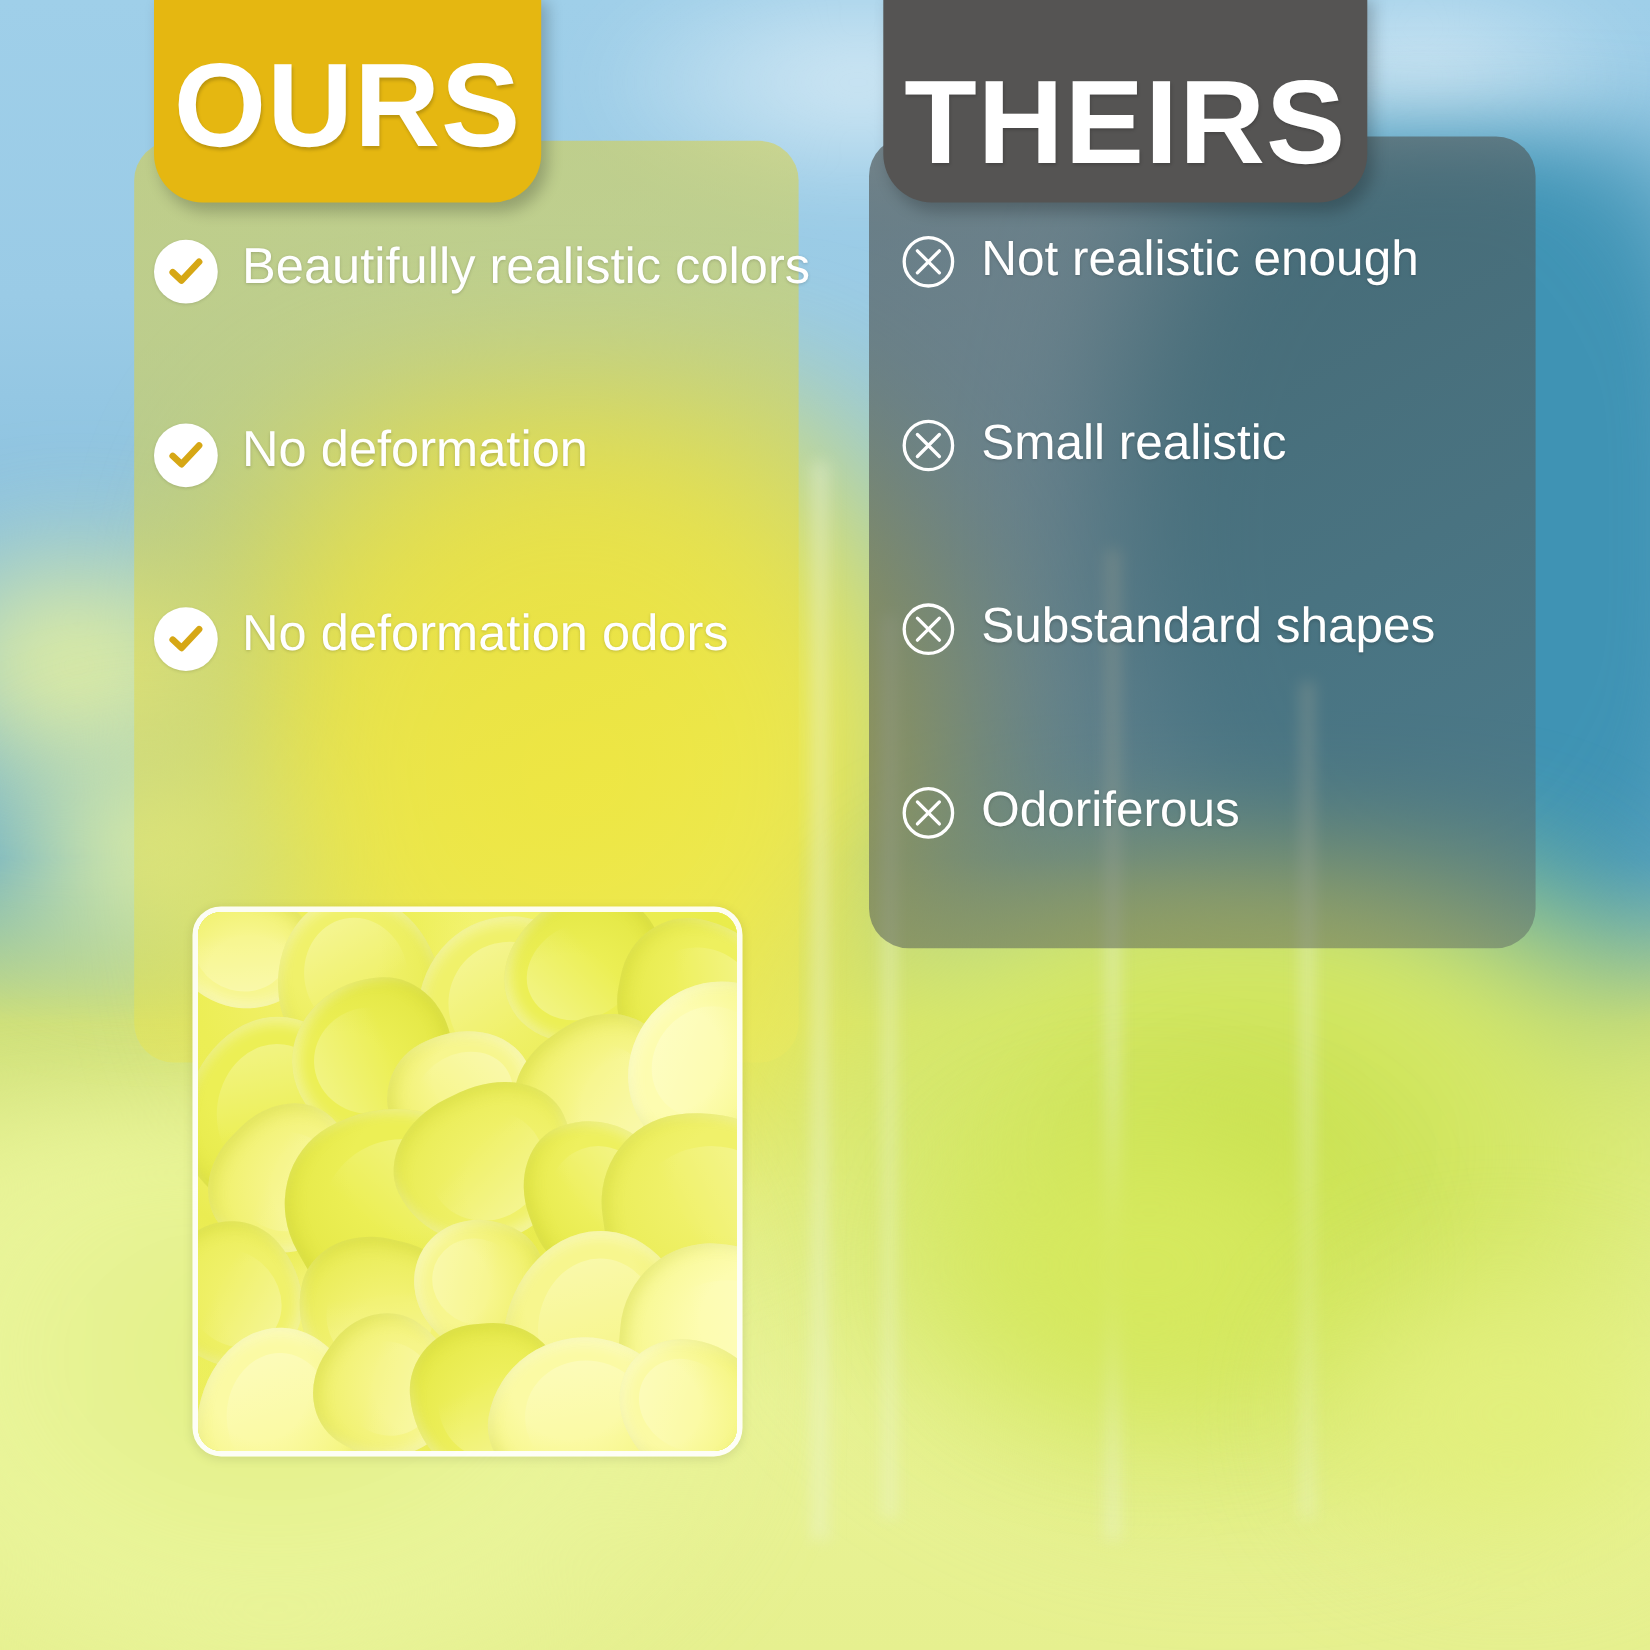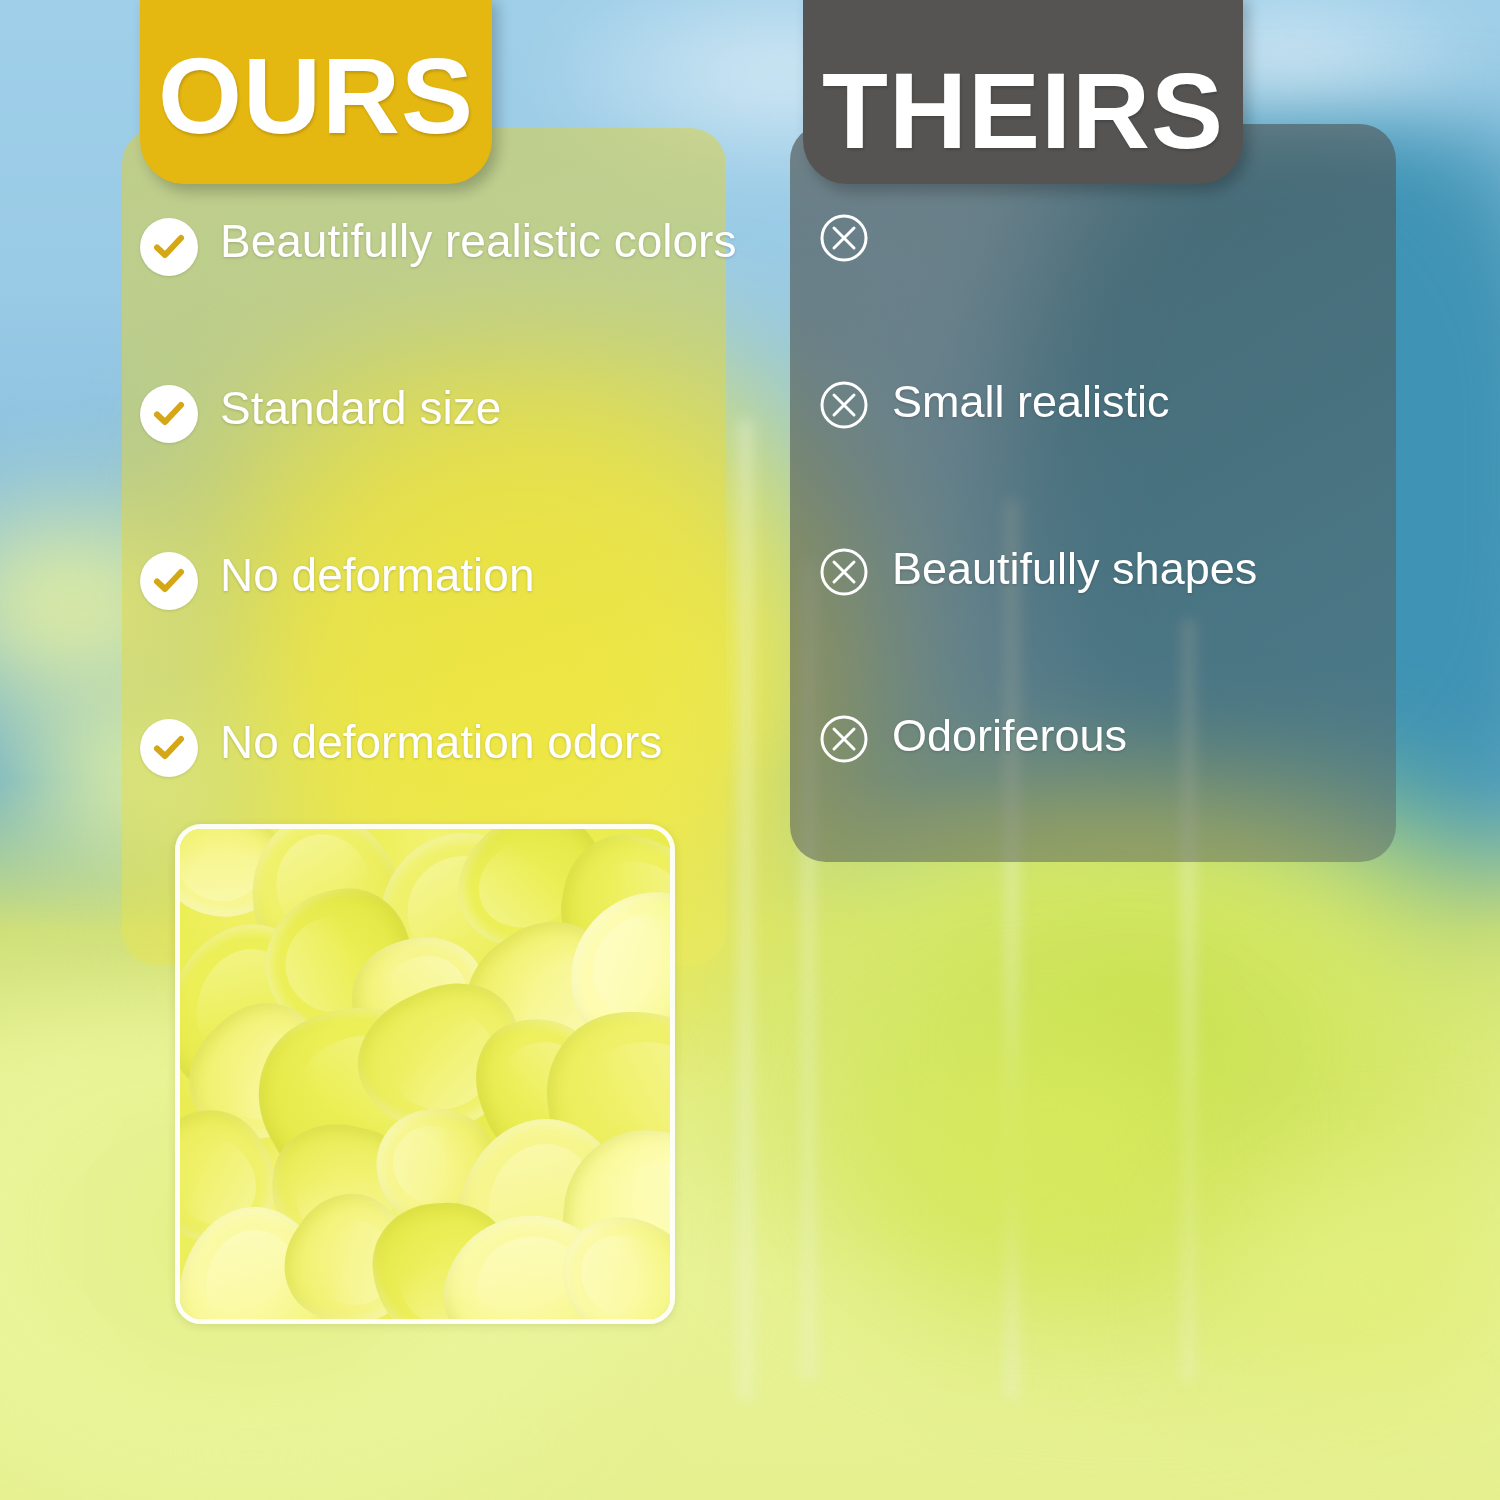--- a/index.html
+++ b/index.html
@@ -290,28 +290,20 @@
 
   <li class="feature-item">
     <span class="icon-check">
       <svg width="40" height="40" viewBox="0 0 40 40" aria-hidden="true">
         <path d="M8 20.5 L16 28 L32 11" fill="none" stroke="#D6A715" stroke-width="6" stroke-linecap="round" stroke-linejoin="round"></path>
       </svg>
     </span>
     <span class="feature-label">Beautifully realistic colors</span>
   </li>
 
-  <li class="feature-item">
-    <span class="icon-check">
-      <svg width="40" height="40" viewBox="0 0 40 40" aria-hidden="true">
-        <path d="M8 20.5 L16 28 L32 11" fill="none" stroke="#D6A715" stroke-width="6" stroke-linecap="round" stroke-linejoin="round"></path>
-      </svg>
-    </span>
-    <span class="feature-label">Standard size</span>
-  </li>
 
   <li class="feature-item">
     <span class="icon-check">
       <svg width="40" height="40" viewBox="0 0 40 40" aria-hidden="true">
         <path d="M8 20.5 L16 28 L32 11" fill="none" stroke="#D6A715" stroke-width="6" stroke-linecap="round" stroke-linejoin="round"></path>
       </svg>
     </span>
     <span class="feature-label">No deformation</span>
   </li>
 
@@ -364,40 +356,41 @@
 
 <ul class="feature-list" id="list-theirs">
 
   <li class="feature-item">
     <span class="icon-x">
       <svg width="52" height="52" viewBox="0 0 52 52" aria-hidden="true">
         <circle cx="26" cy="26" r="22" fill="none" stroke="#ffffff" stroke-width="3"></circle>
         <path d="M16 16 L36 36 M36 16 L16 36" fill="none" stroke="#ffffff" stroke-width="3" stroke-linecap="round"></path>
       </svg>
     </span>
+    <span class="feature-label">Not realistic enough</span>
   </li>
 
   <li class="feature-item">
     <span class="icon-x">
       <svg width="52" height="52" viewBox="0 0 52 52" aria-hidden="true">
         <circle cx="26" cy="26" r="22" fill="none" stroke="#ffffff" stroke-width="3"></circle>
         <path d="M16 16 L36 36 M36 16 L16 36" fill="none" stroke="#ffffff" stroke-width="3" stroke-linecap="round"></path>
       </svg>
     </span>
     <span class="feature-label">Small realistic</span>
   </li>
 
   <li class="feature-item">
     <span class="icon-x">
       <svg width="52" height="52" viewBox="0 0 52 52" aria-hidden="true">
         <circle cx="26" cy="26" r="22" fill="none" stroke="#ffffff" stroke-width="3"></circle>
         <path d="M16 16 L36 36 M36 16 L16 36" fill="none" stroke="#ffffff" stroke-width="3" stroke-linecap="round"></path>
       </svg>
     </span>
-    <span class="feature-label">Beautifully shapes</span>
+    <span class="feature-label">Substandard shapes</span>
   </li>
 
   <li class="feature-item">
     <span class="icon-x">
       <svg width="52" height="52" viewBox="0 0 52 52" aria-hidden="true">
         <circle cx="26" cy="26" r="22" fill="none" stroke="#ffffff" stroke-width="3"></circle>
         <path d="M16 16 L36 36 M36 16 L16 36" fill="none" stroke="#ffffff" stroke-width="3" stroke-linecap="round"></path>
       </svg>
     </span>
     <span class="feature-label">Odoriferous</span>

